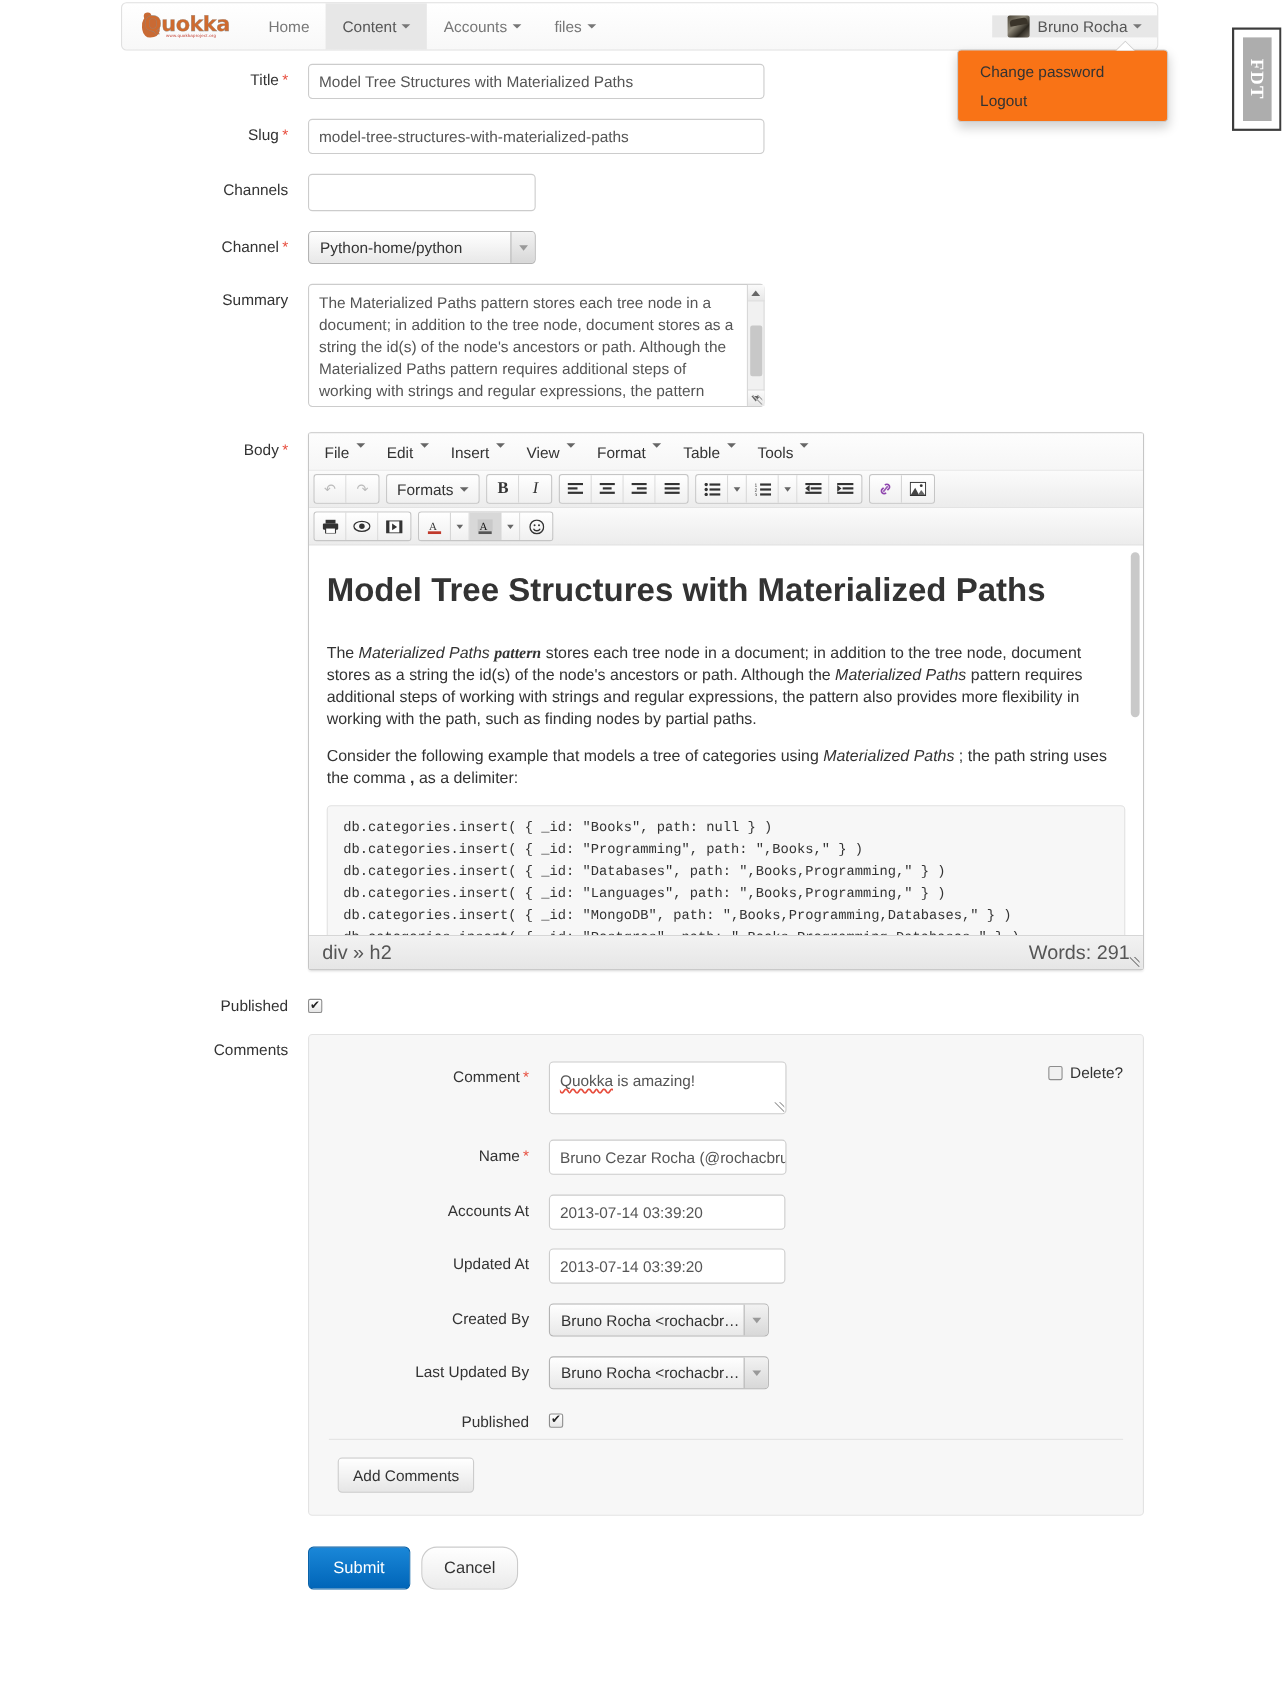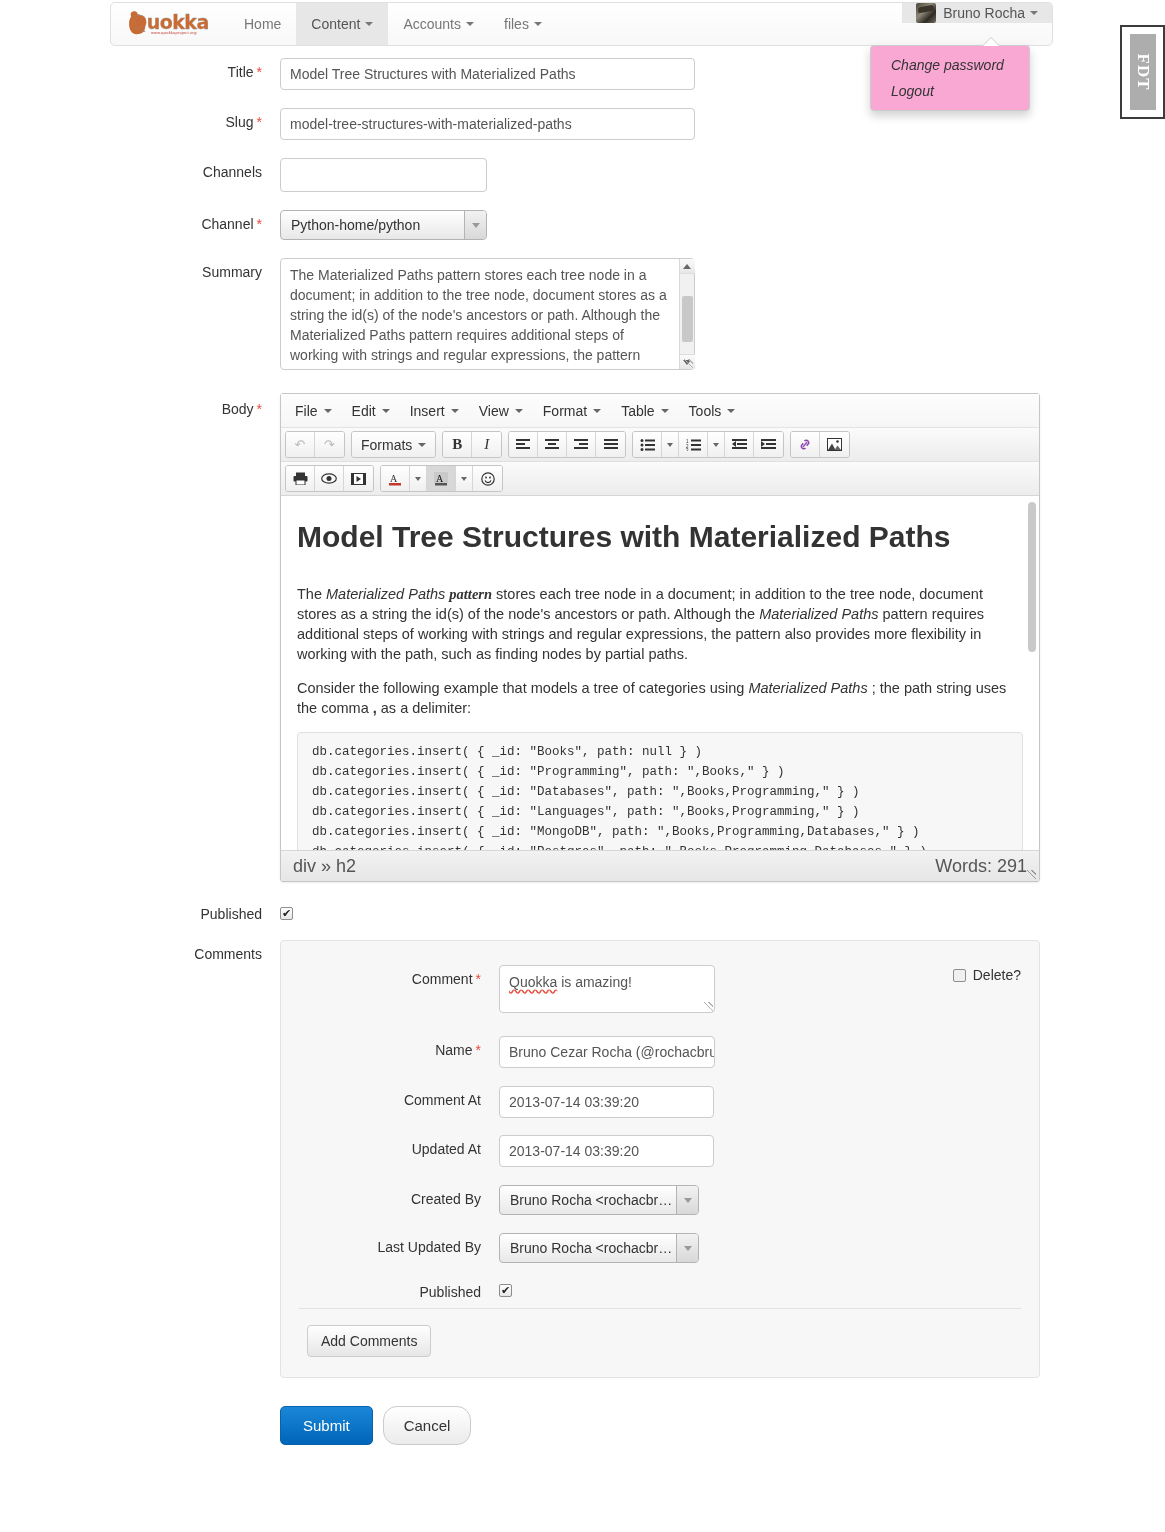--- a/index.html
+++ b/index.html
@@ -46,38 +46,38 @@
     display: flex; align-items: center; padding: 0 15px;
     color: #777777; font-size: 14px; text-decoration: none; cursor: pointer;
     white-space: nowrap;
   }
   .nav-item.active { background: #e7e7e7; color: #555555; }
   .caret {
     display: inline-block; width: 0; height: 0; margin-left: 5px;
     border-left: 4px solid transparent; border-right: 4px solid transparent;
     border-top: 4px solid #777777; vertical-align: middle;
   }
-  .nav-right { margin-left: auto; display: flex; align-items: flex-start; }
+  .nav-right { margin-left: auto; display: flex; align-items: center; }
   .nav-user {
     display: flex; align-items: center; padding: 0 14px; background: #e7e7e7;
     color: #555555; font-size: 14px; cursor: pointer; position: relative;
   }
   .avatar {
     width: 20px; height: 20px; margin-right: 7px; border-radius: 2px;
     background: linear-gradient(135deg,#4a4437 0%, #8d8778 40%, #2e2a22 70%, #777065 100%);
     position: relative; overflow: hidden;
   }
   .avatar:after{
     content:""; position:absolute; left:2px; top:3px; width:16px; height:6px;
     background:#3a342a; border-radius:3px 3px 0 0; transform:rotate(-10deg);
   }
   .dropdown-menu {
-    position: absolute; left: 870px; top: 45px; width: 160px;
-    background: #f9a8d4; border: 1px solid #cccccc; border-radius: 4px;
-    box-shadow: 0 5px 10px rgba(0,0,0,.18); padding: 6px 0; z-index: 40; font-style: italic;
+    position: absolute; left: 870px; top: 45px; width: 192px;
+    background: #f97316; border: 1px solid #cccccc; border-radius: 4px;
+    box-shadow: 0 5px 10px rgba(0,0,0,.18); padding: 6px 0; z-index: 40;
   }
   .dropdown-menu:before{
     content:""; position:absolute; right: 30px; top:-8px;
     border-left: 8px solid transparent; border-right: 8px solid transparent;
     border-bottom: 8px solid #ffffff;
   }
   .dropdown-menu:after{
     content:""; position:absolute; right: 29px; top:-9px;
     border-left: 9px solid transparent; border-right: 9px solid transparent;
     border-bottom: 9px solid #cccccc; z-index:-1;
@@ -165,21 +165,21 @@
     width: 760px; border: 1px solid #c6c6c6; border-radius: 3px;
     background: #ffffff; box-shadow: 0 1px 2px rgba(0,0,0,.08);
   }
   .mce-menubar {
     display: flex; align-items: center; height: 34px; padding: 0 4px;
     background: linear-gradient(to bottom,#fdfdfd,#f6f6f6);
     border-bottom: 1px solid #e3e3e3;
   }
   .mce-menu-btn {
     padding: 4px 10px; font-size: 14px; color: #333333; cursor: pointer;
-    display: flex; align-items: center; border-radius: 3px;
+    display: flex; align-items: flex-start; border-radius: 3px;
   }
   .mce-caret {
     display:inline-block;width:0;height:0;margin-left:6px;
     border-left:4px solid transparent;border-right:4px solid transparent;
     border-top:4px solid #666666;
   }
   .mce-toolbar {
     display: flex; align-items: center; padding: 3px 4px; gap: 6px;
     background: linear-gradient(to bottom,#fbfbfb,#ececec);
     border-bottom: 1px solid #e0e0e0;
@@ -640,21 +640,21 @@
         <div class="row" style="margin-top:20px">
           <div class="ctl-label">
             <span>Name</span><span class="req">*</span>
           </div>
           <div class="ctl">
             <div class="tbox" style="width:216px">Bruno Cezar Rocha (@rochacbru</div>
           </div>
         </div>
 
         <div class="row" style="margin-top:18px">
-          <div class="ctl-label">Comment At</div>
+          <div class="ctl-label">Accounts At</div>
           <div class="ctl">
             <div class="tbox" style="width:215px">2013-07-14 03:39:20</div>
           </div>
         </div>
 
         <div class="row" style="margin-top:0">
           <div class="ctl-label">Updated At</div>
           <div class="ctl">
             <div class="tbox" style="width:215px">2013-07-14 03:39:20</div>
           </div>

